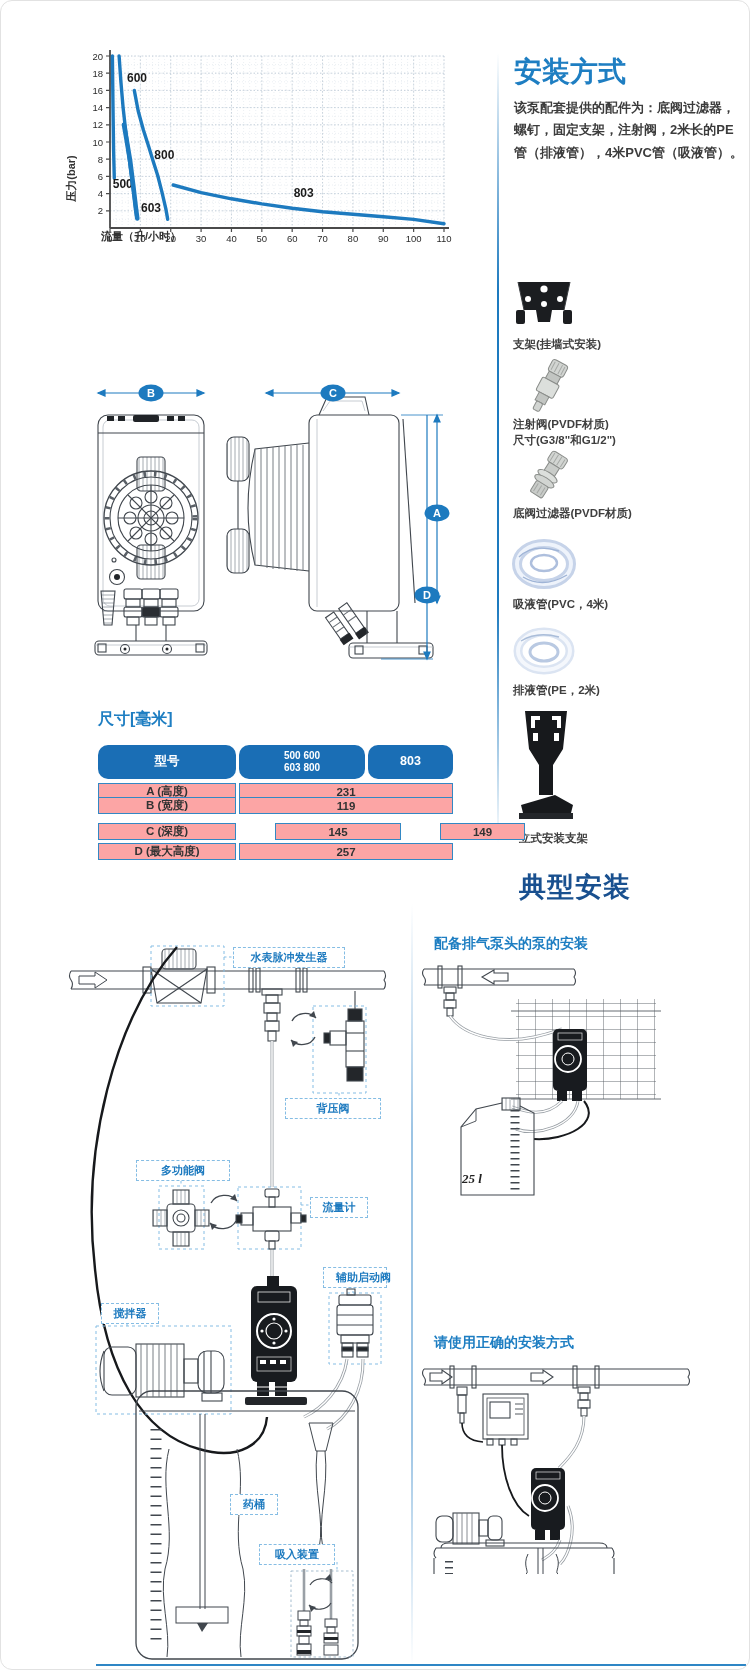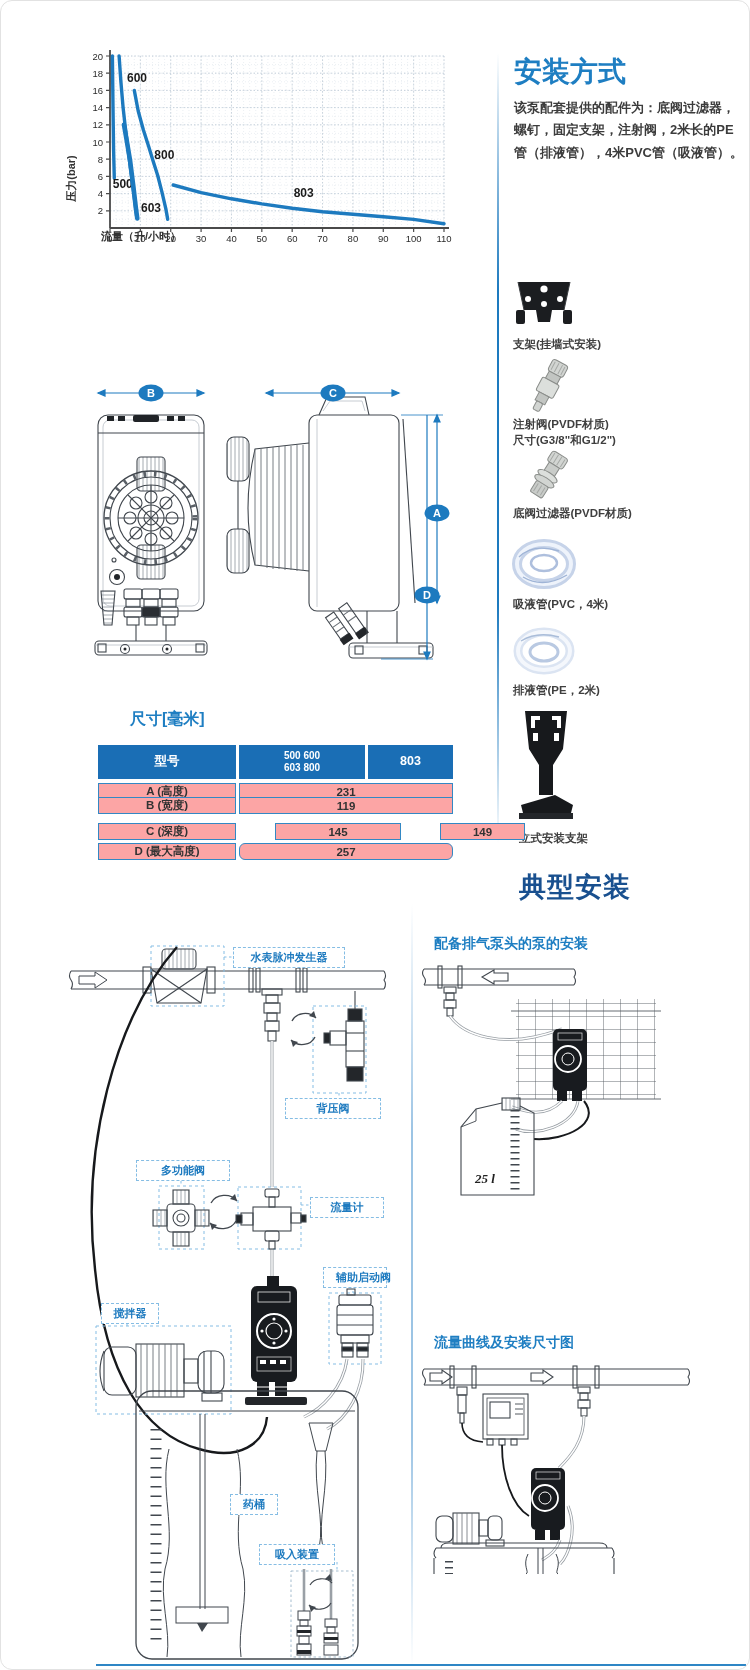--- a/index.html
+++ b/index.html
@@ -14,26 +14,26 @@
   .caption{position:absolute;font-size:11.5px;font-weight:bold;color:#3f3f3f;line-height:1.35;white-space:nowrap;}
   .axis-title{position:absolute;font-size:11px;color:#333;font-weight:bold;}
   .y-rot{transform:rotate(-90deg);transform-origin:center;}
   .divider{position:absolute;width:2px;}
   .div-grad{background:linear-gradient(180deg,rgba(29,122,191,0) 0%,#1d7abf 30%,#1d7abf 70%,rgba(29,122,191,0) 100%);}
   .div-grad-light{background:linear-gradient(180deg,rgba(120,175,220,0) 0%,#9cc4e4 30%,#9cc4e4 70%,rgba(120,175,220,0) 100%);}
   .bottom-rule{position:absolute;left:95px;top:1663px;width:650px;height:2px;background:#2e86c5;}
   .dlabel{position:absolute;border:1px dashed #85bde4;background:#fff;color:#1d7abf;font-weight:bold;
           font-size:11px;text-align:center;padding:2px 3px;white-space:nowrap;box-sizing:border-box;}
   .subtitle{position:absolute;font-size:14px;font-weight:bold;color:#1e7ec2;white-space:nowrap;}
-  .tank-vol{position:absolute;font-family:"Liberation Serif","DejaVu Serif",serif;font-style:italic;font-weight:bold;font-size:13px;color:#222;padding-left:13px;}
+  .tank-vol{position:absolute;font-family:"Liberation Serif","DejaVu Serif",serif;font-style:italic;font-weight:bold;font-size:13px;color:#222;}
   
   .dims-table{position:absolute;left:97px;top:744px;width:355px;}
   .dt-row{position:absolute;left:0;display:flex;}
   .dt-hcell{background:#1a6eb5;color:#fff;font-weight:bold;font-size:12.5px;display:flex;flex-direction:column;
-            align-items:center;justify-content:center;height:34px;line-height:1.25;}
+            align-items:center;justify-content:center;height:34px;line-height:1.25;border-radius:10px;}
   .dt-cell{border:1px solid #3388c4;background:#fca5a5;color:#333;font-size:11.5px;font-weight:bold;
            display:flex;align-items:center;justify-content:center;height:15px;box-sizing:content-box;}
   svg{position:absolute;overflow:visible;}
   svg text{font-family:"Liberation Sans","DejaVu Sans",sans-serif;}
 </style>
 </head>
 <body>
 
 <div class="page">
 
@@ -391,21 +391,21 @@
       <text x="70" y="44" text-anchor="middle" font-size="11" font-weight="bold" fill="#fff">B</text>
       <ellipse cx="252" cy="40" rx="12.5" ry="8.5" fill="#1d7abf"></ellipse>
       <text x="252" y="44" text-anchor="middle" font-size="11" font-weight="bold" fill="#fff">C</text>
       <ellipse cx="356" cy="160" rx="12.5" ry="8.5" fill="#1d7abf"></ellipse>
       <text x="356" y="164" text-anchor="middle" font-size="11" font-weight="bold" fill="#fff">A</text>
       <ellipse cx="346" cy="242" rx="12.5" ry="8.5" fill="#1d7abf"></ellipse>
       <text x="346" y="246" text-anchor="middle" font-size="11" font-weight="bold" fill="#fff">D</text>
     </g>
   </svg>
 
-  <div class="blue-h" style="left:97px;top:708px;font-size:16px;margin-left:32px;">尺寸[毫米]</div>
+  <div class="blue-h" style="left:97px;top:708px;font-size:16px;">尺寸[毫米]</div>
 
   <div class="dims-table">
     <div class="dt-row" style="top:0;">
       <div class="dt-hcell" style="width:138px;">
         <span>型号</span>
       </div>
       <div style="width:3px;"></div>
       <div class="dt-hcell" style="width:126px;font-size:10px;">
         <span>500 600</span>
         <span>603 800</span>
@@ -428,21 +428,21 @@
     <div class="dt-row" style="top:78px;gap:18px;">
       <div class="dt-cell" style="width:136px;">C (深度)</div>
       <div style="width:3px;"></div>
       <div class="dt-cell" style="width:124px;">145</div>
       <div style="width:3px;"></div>
       <div class="dt-cell" style="width:83px;">149</div>
     </div>
     <div class="dt-row" style="top:98px;">
       <div class="dt-cell" style="width:136px;">D (最大高度)</div>
       <div style="width:3px;"></div>
-      <div class="dt-cell" style="width:212px;border-radius:6px;">257</div>
+      <div class="dt-cell" style="width:212px;">257</div>
     </div>
   </div>
 
   <div class="sec-title" style="left:518px;top:868px;">典型安装</div>
   <div class="divider div-grad-light" style="left:410px;top:903px;height:762px;"></div>
 
   <svg style="left:58px;top:868px;" width="335" height="797" viewBox="0 0 335 797">
     <g stroke="#41474e" stroke-width="1.1" fill="none">
 
       <path d="M12,102 q-3,5 0,9 q3,4 0,9"></path>
@@ -621,21 +621,21 @@
       <line x1="242" y1="336" x2="251" y2="336"></line>
       <line x1="294" y1="412" x2="294" y2="424"></line>
       <line x1="68" y1="450" x2="68" y2="457"></line>
       <line x1="278" y1="693" x2="278" y2="702"></line>
     </g>
   </svg>
 
   <div class="dlabel" style="left:232px;top:946px;width:112px;">水表脉冲发生器</div>
   <div class="dlabel" style="left:284px;top:1097px;width:96px;">背压阀</div>
   <div class="dlabel" style="left:135px;top:1159px;width:94px;">多功能阀</div>
-  <div class="dlabel" style="left:309px;top:1196px;width:74px;">流量计</div>
+  <div class="dlabel" style="left:309px;top:1196px;width:58px;">流量计</div>
   <div class="dlabel" style="left:322px;top:1266px;width:64px;padding-left:12px;">辅助启动阀</div>
   <div class="dlabel" style="left:100px;top:1302px;width:58px;">搅拌器</div>
   <div class="dlabel" style="left:229px;top:1493px;width:48px;">药桶</div>
   <div class="dlabel" style="left:258px;top:1543px;width:76px;">吸入装置</div>
 
   <div class="subtitle" style="left:433px;top:934px;">配备排气泵头的泵的安装</div>
   <svg style="left:415px;top:950px;" width="330" height="245" viewBox="0 0 330 245">
     <g stroke="#41474e" stroke-width="1.1" fill="none">
       <path d="M8,18 q-3,4 0,8 q3,4 0,8"></path>
       <line x1="8" y1="18" x2="158" y2="18"></line>
@@ -666,21 +666,21 @@
     <path d="M168,150 C186,172 150,190 118,188" stroke="#17191c" stroke-width="2" fill="none"></path>
     <g stroke="#41474e" stroke-width="1.1" fill="none">
       <rect x="86" y="147" width="18" height="12" fill="url(#hatchV2)"></rect>
       <path d="M104,155 L118,162 L118,244 L45,244 L45,176 L60,158 L86,152"></path>
       <path d="M45,176 L60,170 L60,158" stroke-width="0.9"></path>
       <line x1="99" y1="159" x2="99" y2="240" stroke-width="9" stroke-dasharray="1.5 4.5"></line>
     </g>
   </svg>
   <div class="tank-vol" style="left:461px;top:1170px;">25 l</div>
 
-  <div class="subtitle" style="left:433px;top:1333px;">流量曲线及安装尺寸图</div>
+  <div class="subtitle" style="left:433px;top:1333px;">请使用正确的安装方式</div>
   <svg style="left:415px;top:1355px;" width="330" height="218" viewBox="0 0 330 218">
     <g stroke="#41474e" stroke-width="1.1" fill="none">
       <path d="M8,13 q-3,4 0,8 q3,4 0,8"></path>
       <line x1="8" y1="13" x2="272" y2="13"></line>
         <line x1="8" y1="29" x2="272" y2="29"></line>
       <path d="M272,13 q3,4 0,8 q3,4 0,8"></path>
       <polygon points="14,17 26,17 26,14 36,21 26,28 26,25 14,25"></polygon>
       <polygon points="115,17 127,17 127,14 137,21 127,28 127,25 115,25"></polygon>
       <rect x="34" y="10" width="4" height="22"></rect>
         <rect x="56" y="10" width="4" height="22"></rect>

